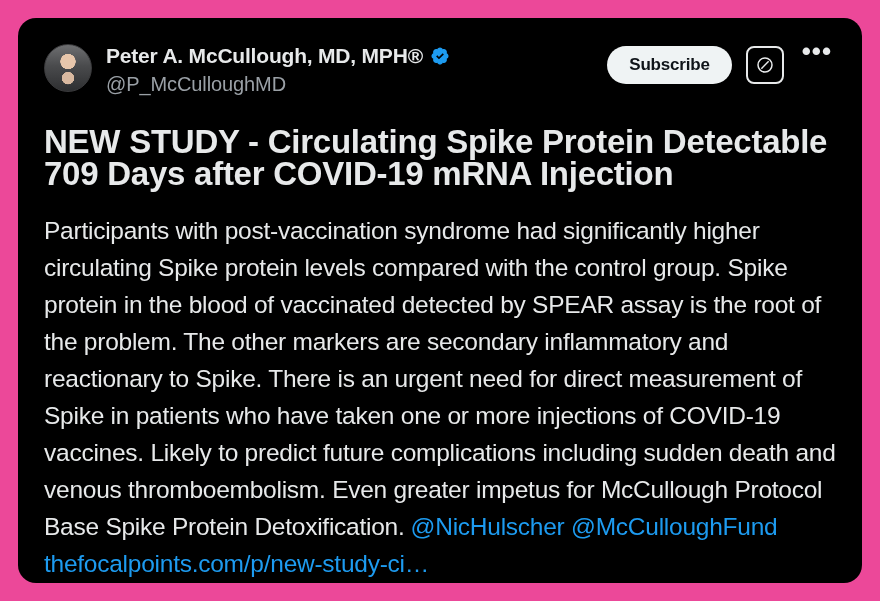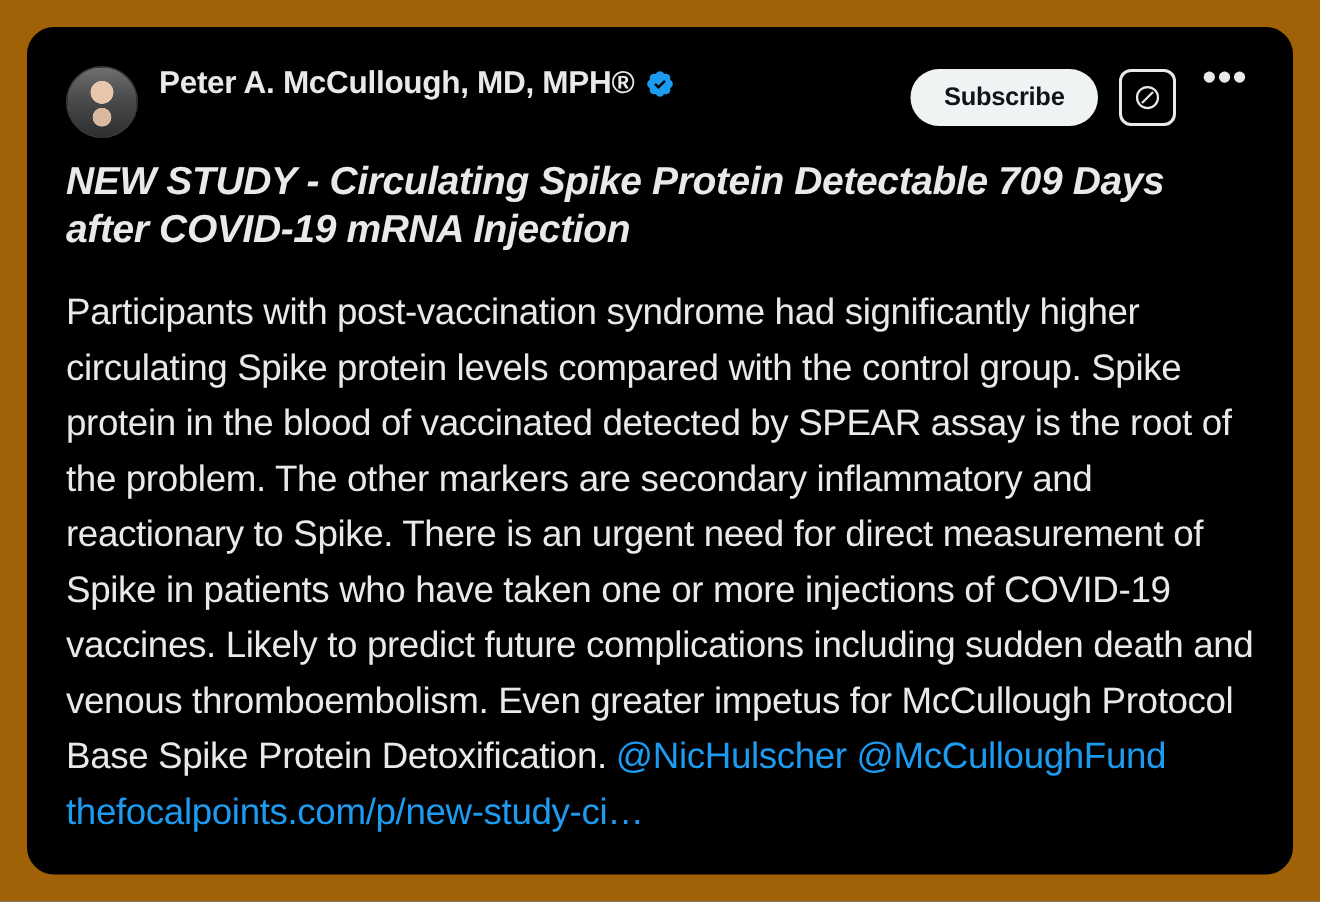--- a/index.html
+++ b/index.html
@@ -9,21 +9,21 @@
   }
   body {
     width: 880px;
     height: 601px;
     font-family: "Liberation Sans", sans-serif;
     overflow: hidden;
   }
   .screen {
     width: 880px;
     height: 601px;
-    background: #a16207;
+    background: #ec4899;
     display: flex;
     align-items: center;
     justify-content: center;
     box-sizing: border-box;
   }
   .tweet-card {
     position: relative;
     width: 844px;
     height: 565px;
     background: #000000;
@@ -120,26 +120,26 @@
     font-size: 26px;
     line-height: 10px;
     letter-spacing: 1px;
     padding: 0 4px 10px 4px;
     cursor: pointer;
     user-select: none;
     font-weight: bold;
   }
   .tweet-headline {
     color: #e7e9ea;
-    font-size: 26px;
+    font-size: 33px;
     font-weight: bold;
     line-height: 32px;
     letter-spacing: -0.25px;
+    margin-top: 22px;
     max-width: 800px;
-    font-style: italic;
   }
   .tweet-body {
     color: #e7e9ea;
     font-size: 24.5px;
     line-height: 37px;
     letter-spacing: -0.25px;
     margin-top: 22px;
     max-width: 800px;
   }
   .mention {
@@ -162,20 +162,21 @@
       <div class="name-block">
         <div class="name-row">
           <span class="display-name">Peter A. McCullough, MD, MPH®</span>
           <span class="verified-badge">
             <svg viewBox="0 0 24 24" width="20" height="20" aria-hidden="true">
               <path fill="#1d9bf0" d="M22.25 12c0-1.43-.88-2.67-2.19-3.34.46-1.39.2-2.9-.81-3.91s-2.52-1.27-3.91-.81C14.67 2.63 13.43 1.75 12 1.75s-2.67.88-3.34 2.19c-1.39-.46-2.9-.2-3.91.81s-1.27 2.52-.81 3.91C2.63 9.33 1.75 10.57 1.75 12s.88 2.67 2.19 3.34c-.46 1.39-.2 2.9.81 3.91s2.52 1.27 3.91.81c.67 1.31 1.91 2.19 3.34 2.19s2.67-.88 3.34-2.19c1.39.46 2.9.2 3.91-.81s1.27-2.52.81-3.91c1.31-.67 2.19-1.91 2.19-3.34z"></path>
               <path fill="#000000" d="M10.75 16.02l-3.4-3.4 1.41-1.41 1.99 1.99 4.49-4.49 1.41 1.41-5.9 5.9z"></path>
             </svg>
           </span>
         </div>
+        <div class="handle">@P_McCulloughMD</div>
       </div>
 
       <div class="header-actions">
         <button class="subscribe-button">Subscribe</button>
         <div class="icon-button">
           <svg viewBox="0 0 24 24" width="20" height="20" aria-hidden="true">
             <circle cx="12" cy="12" r="8.4" fill="none" stroke="#e7e9ea" stroke-width="1.8"></circle>
             <line x1="7.6" y1="16.4" x2="16.4" y2="7.6" stroke="#e7e9ea" stroke-width="1.8"></line>
           </svg>
         </div>

